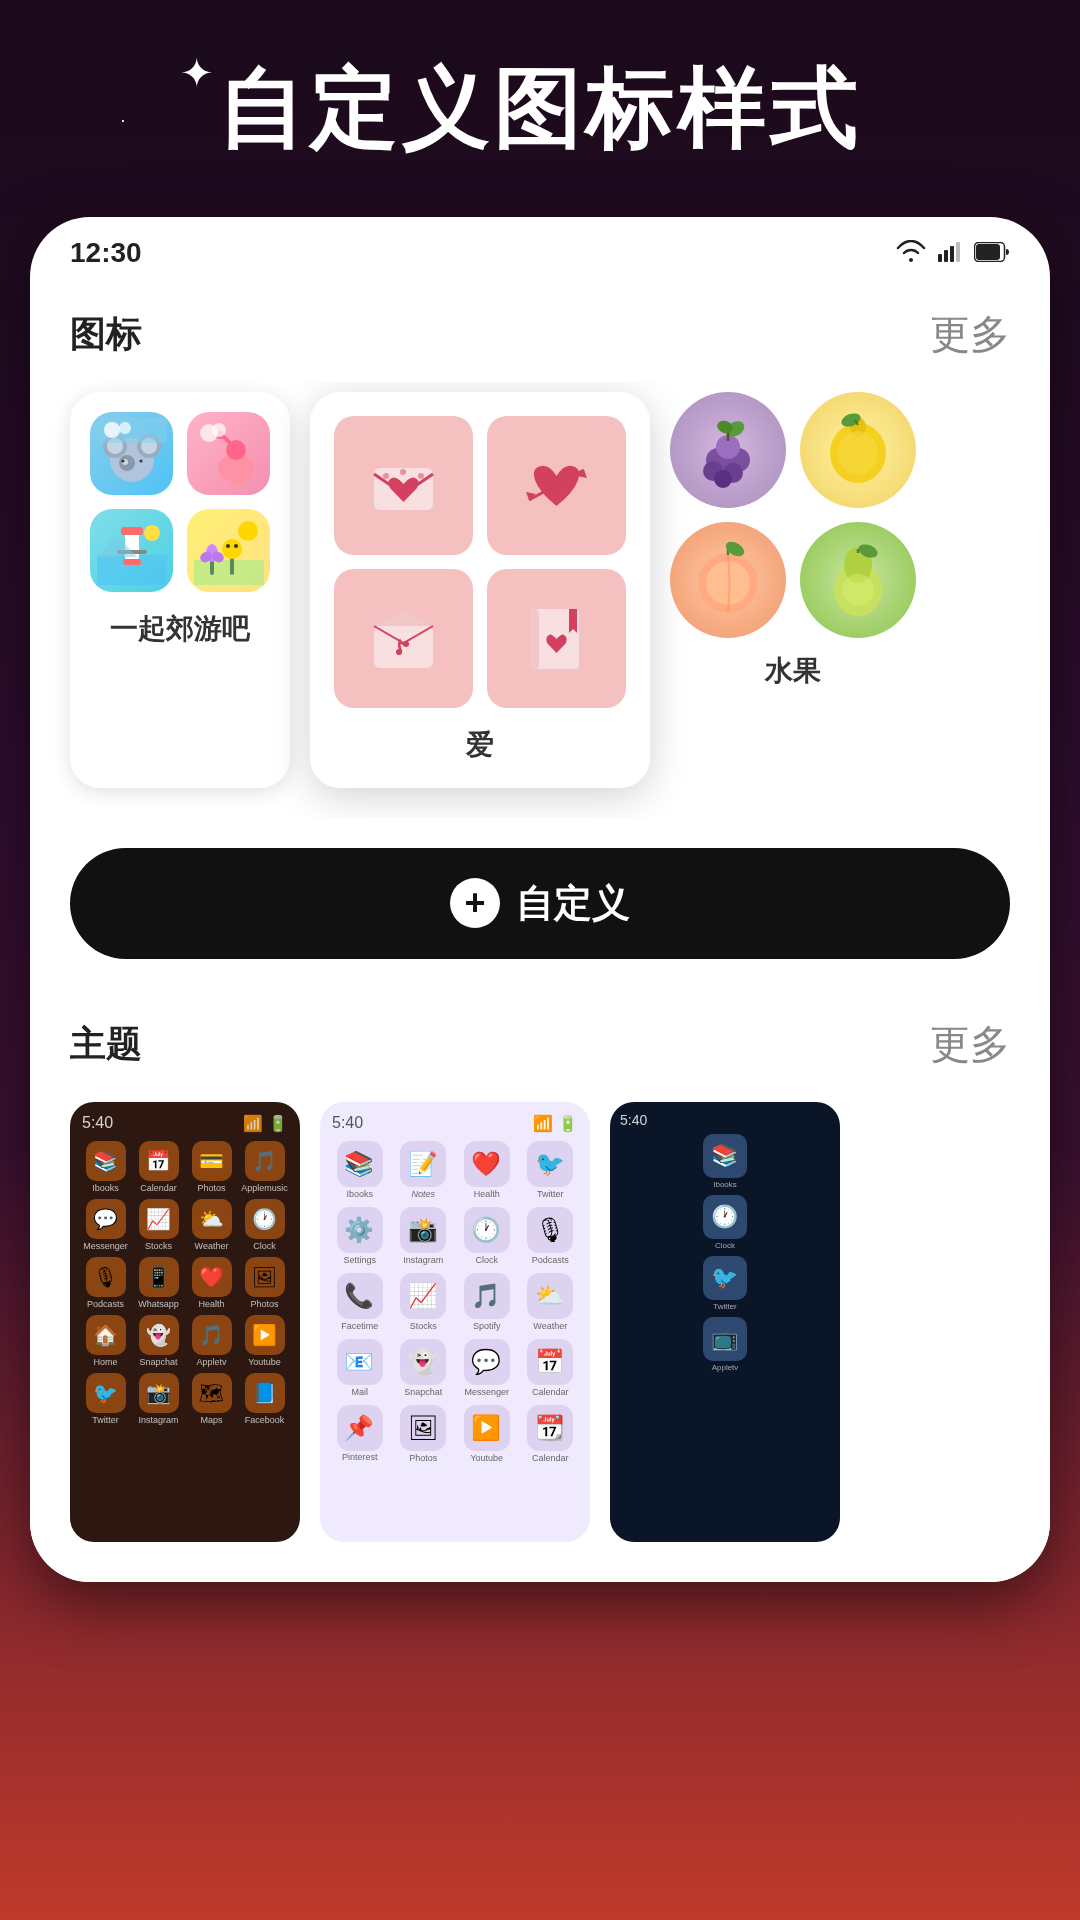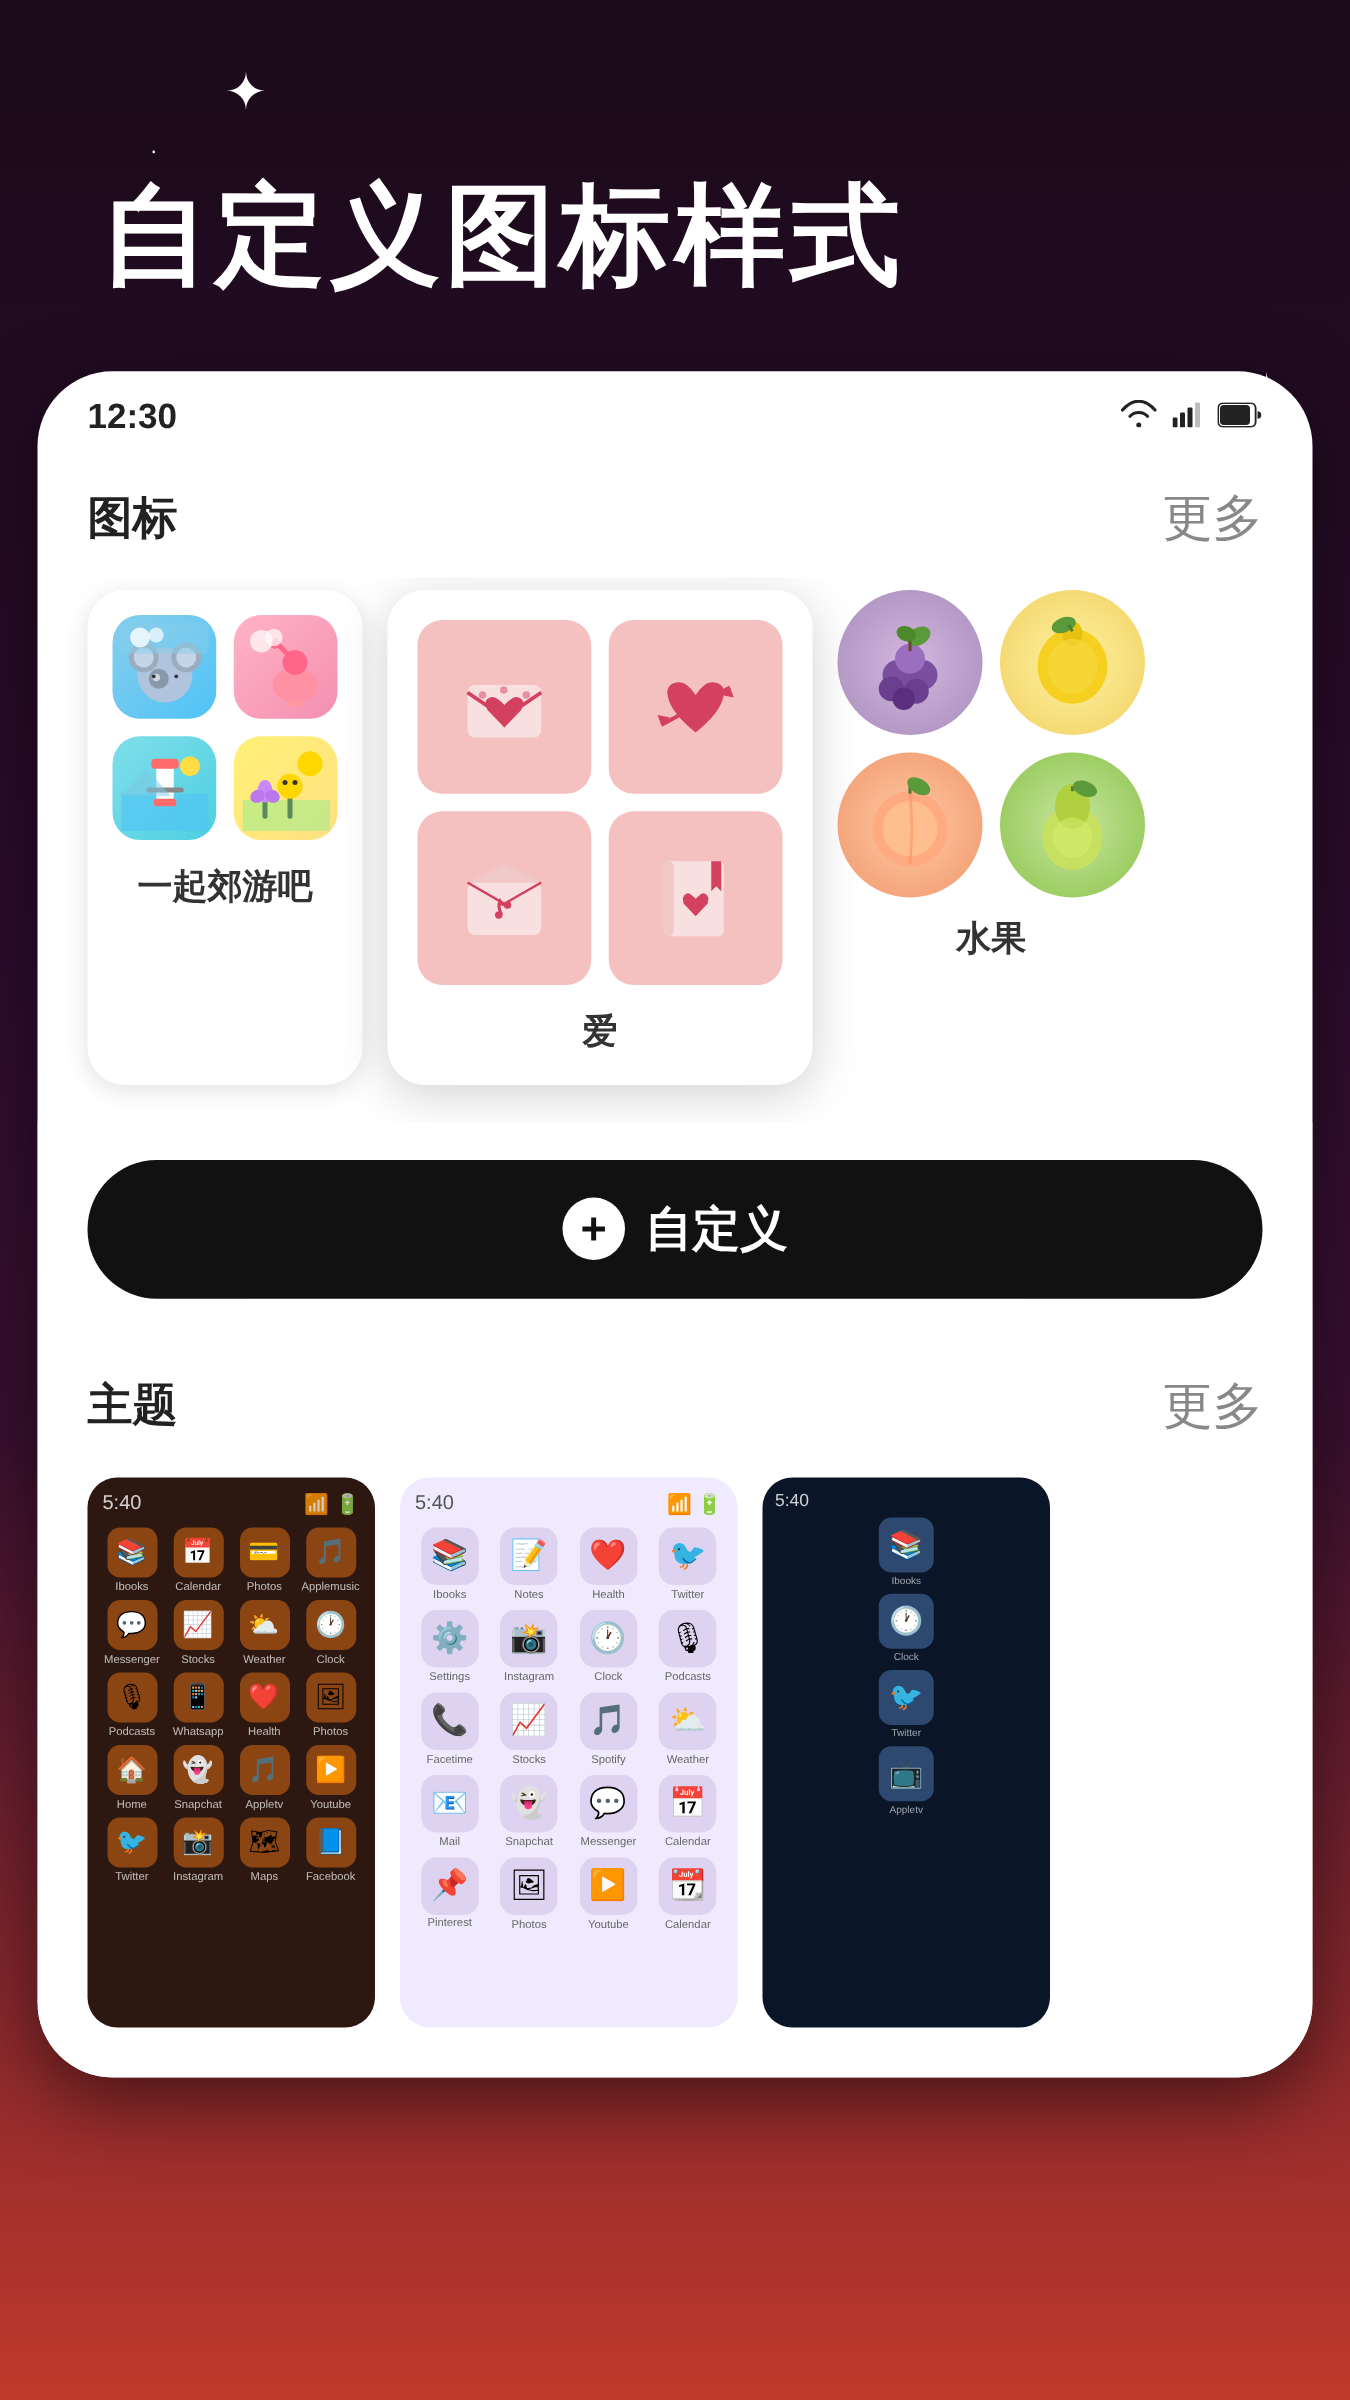--- a/index.html
+++ b/index.html
@@ -57,23 +57,23 @@
       top: 290px;
       right: 50px;
       color: white;
       font-size: 40px;
     }
 
     .main-title {
       color: white;
       font-size: 88px;
       font-weight: 900;
-      margin-top: 80px;
       line-height: 1.1;
       letter-spacing: 4px;
+      text-align: center;
     }
 
     
     .phone-mockup {
       background: #ffffff;
       border-radius: 60px;
       margin: 20px 30px 0 30px;
       overflow: hidden;
       box-shadow: 0 20px 60px rgba(0,0,0,0.5);
       position: relative;
@@ -651,21 +651,21 @@
           <span>5:40</span>
           <span>📶 🔋</span>
         </div>
         <div style="display:grid; grid-template-columns:repeat(4,1fr); gap:8px;">
           <div style="text-align:center;">
             <div style="width:46px;height:46px;border-radius:12px;background:rgba(180,160,210,0.3);margin:0 auto;display:flex;align-items:center;justify-content:center;font-size:24px;">📚</div>
             <div style="font-size:9px;color:#666;margin-top:2px;">Ibooks</div>
           </div>
           <div style="text-align:center;">
             <div style="width:46px;height:46px;border-radius:12px;background:rgba(180,160,210,0.3);margin:0 auto;display:flex;align-items:center;justify-content:center;font-size:24px;">📝</div>
-            <div style="font-size:9px;color:#666;margin-top:2px;">Notes</div>
+            <div style="font-size:9px;color:#666;margin-top:2px;font-style:italic;">Notes</div>
           </div>
           <div style="text-align:center;">
             <div style="width:46px;height:46px;border-radius:12px;background:rgba(180,160,210,0.3);margin:0 auto;display:flex;align-items:center;justify-content:center;font-size:24px;">❤️</div>
             <div style="font-size:9px;color:#666;margin-top:2px;">Health</div>
           </div>
           <div style="text-align:center;">
             <div style="width:46px;height:46px;border-radius:12px;background:rgba(180,160,210,0.3);margin:0 auto;display:flex;align-items:center;justify-content:center;font-size:24px;">🐦</div>
             <div style="font-size:9px;color:#666;margin-top:2px;">Twitter</div>
           </div>
           <div style="text-align:center;">

